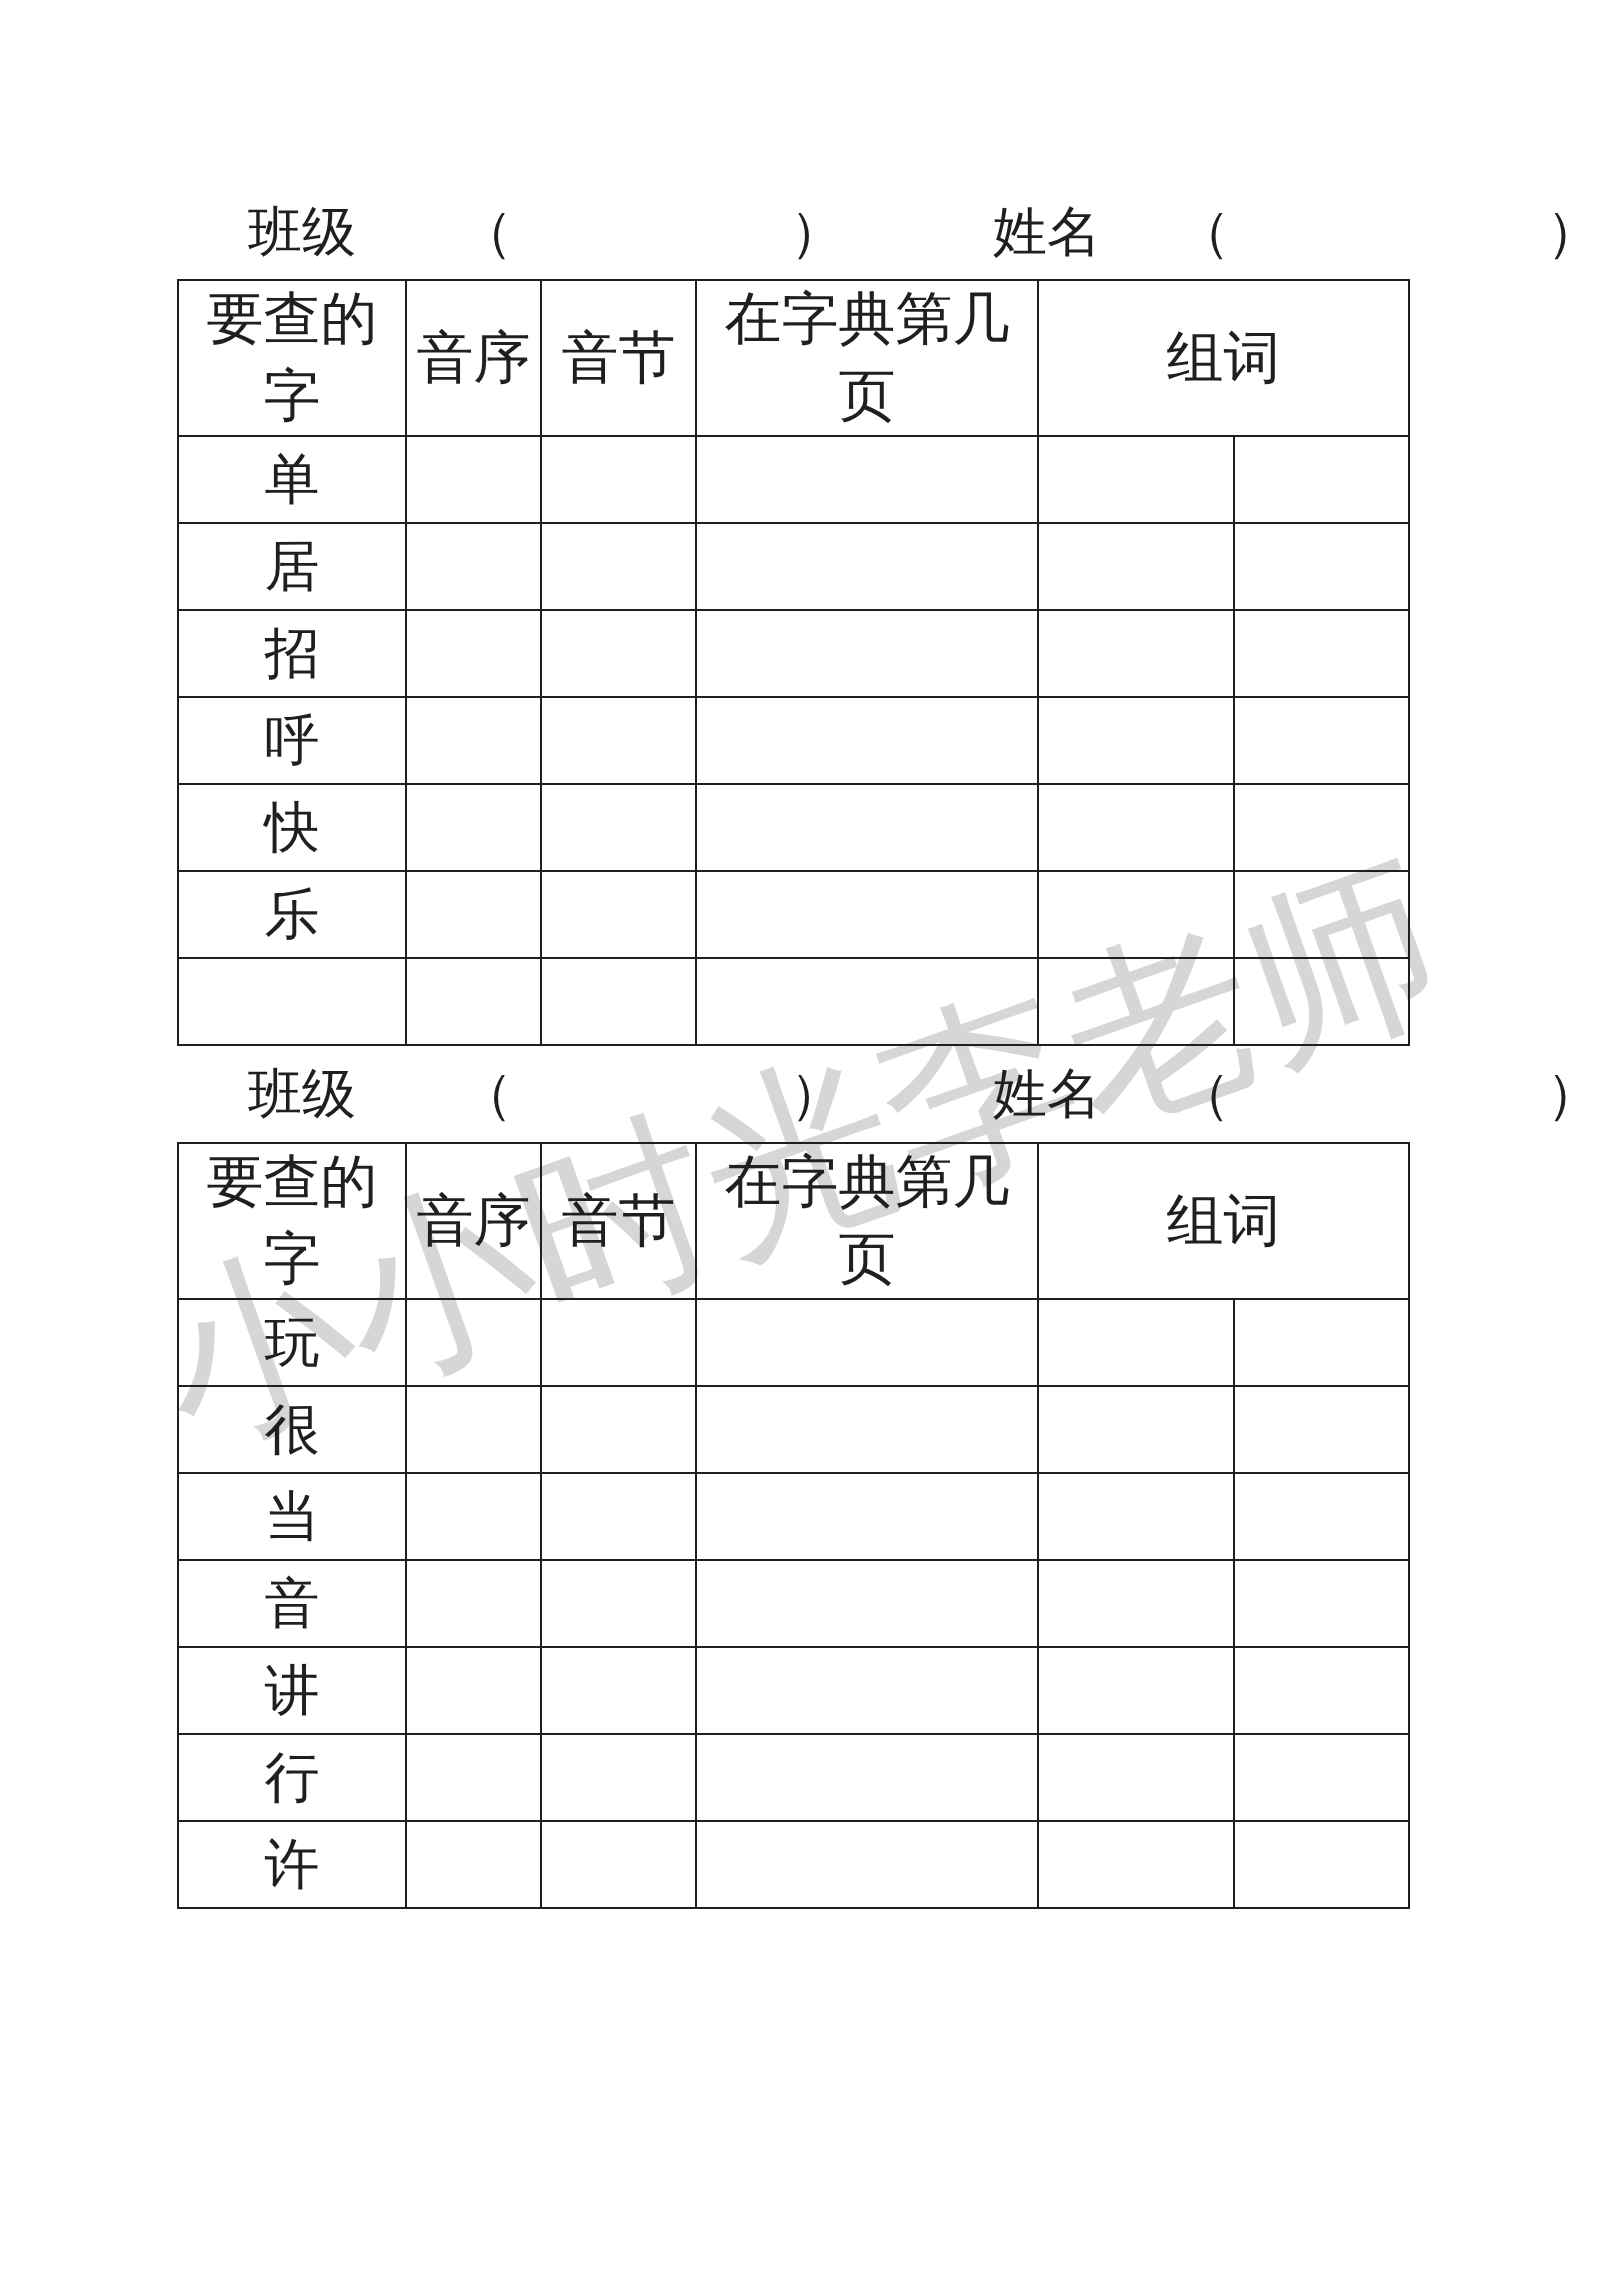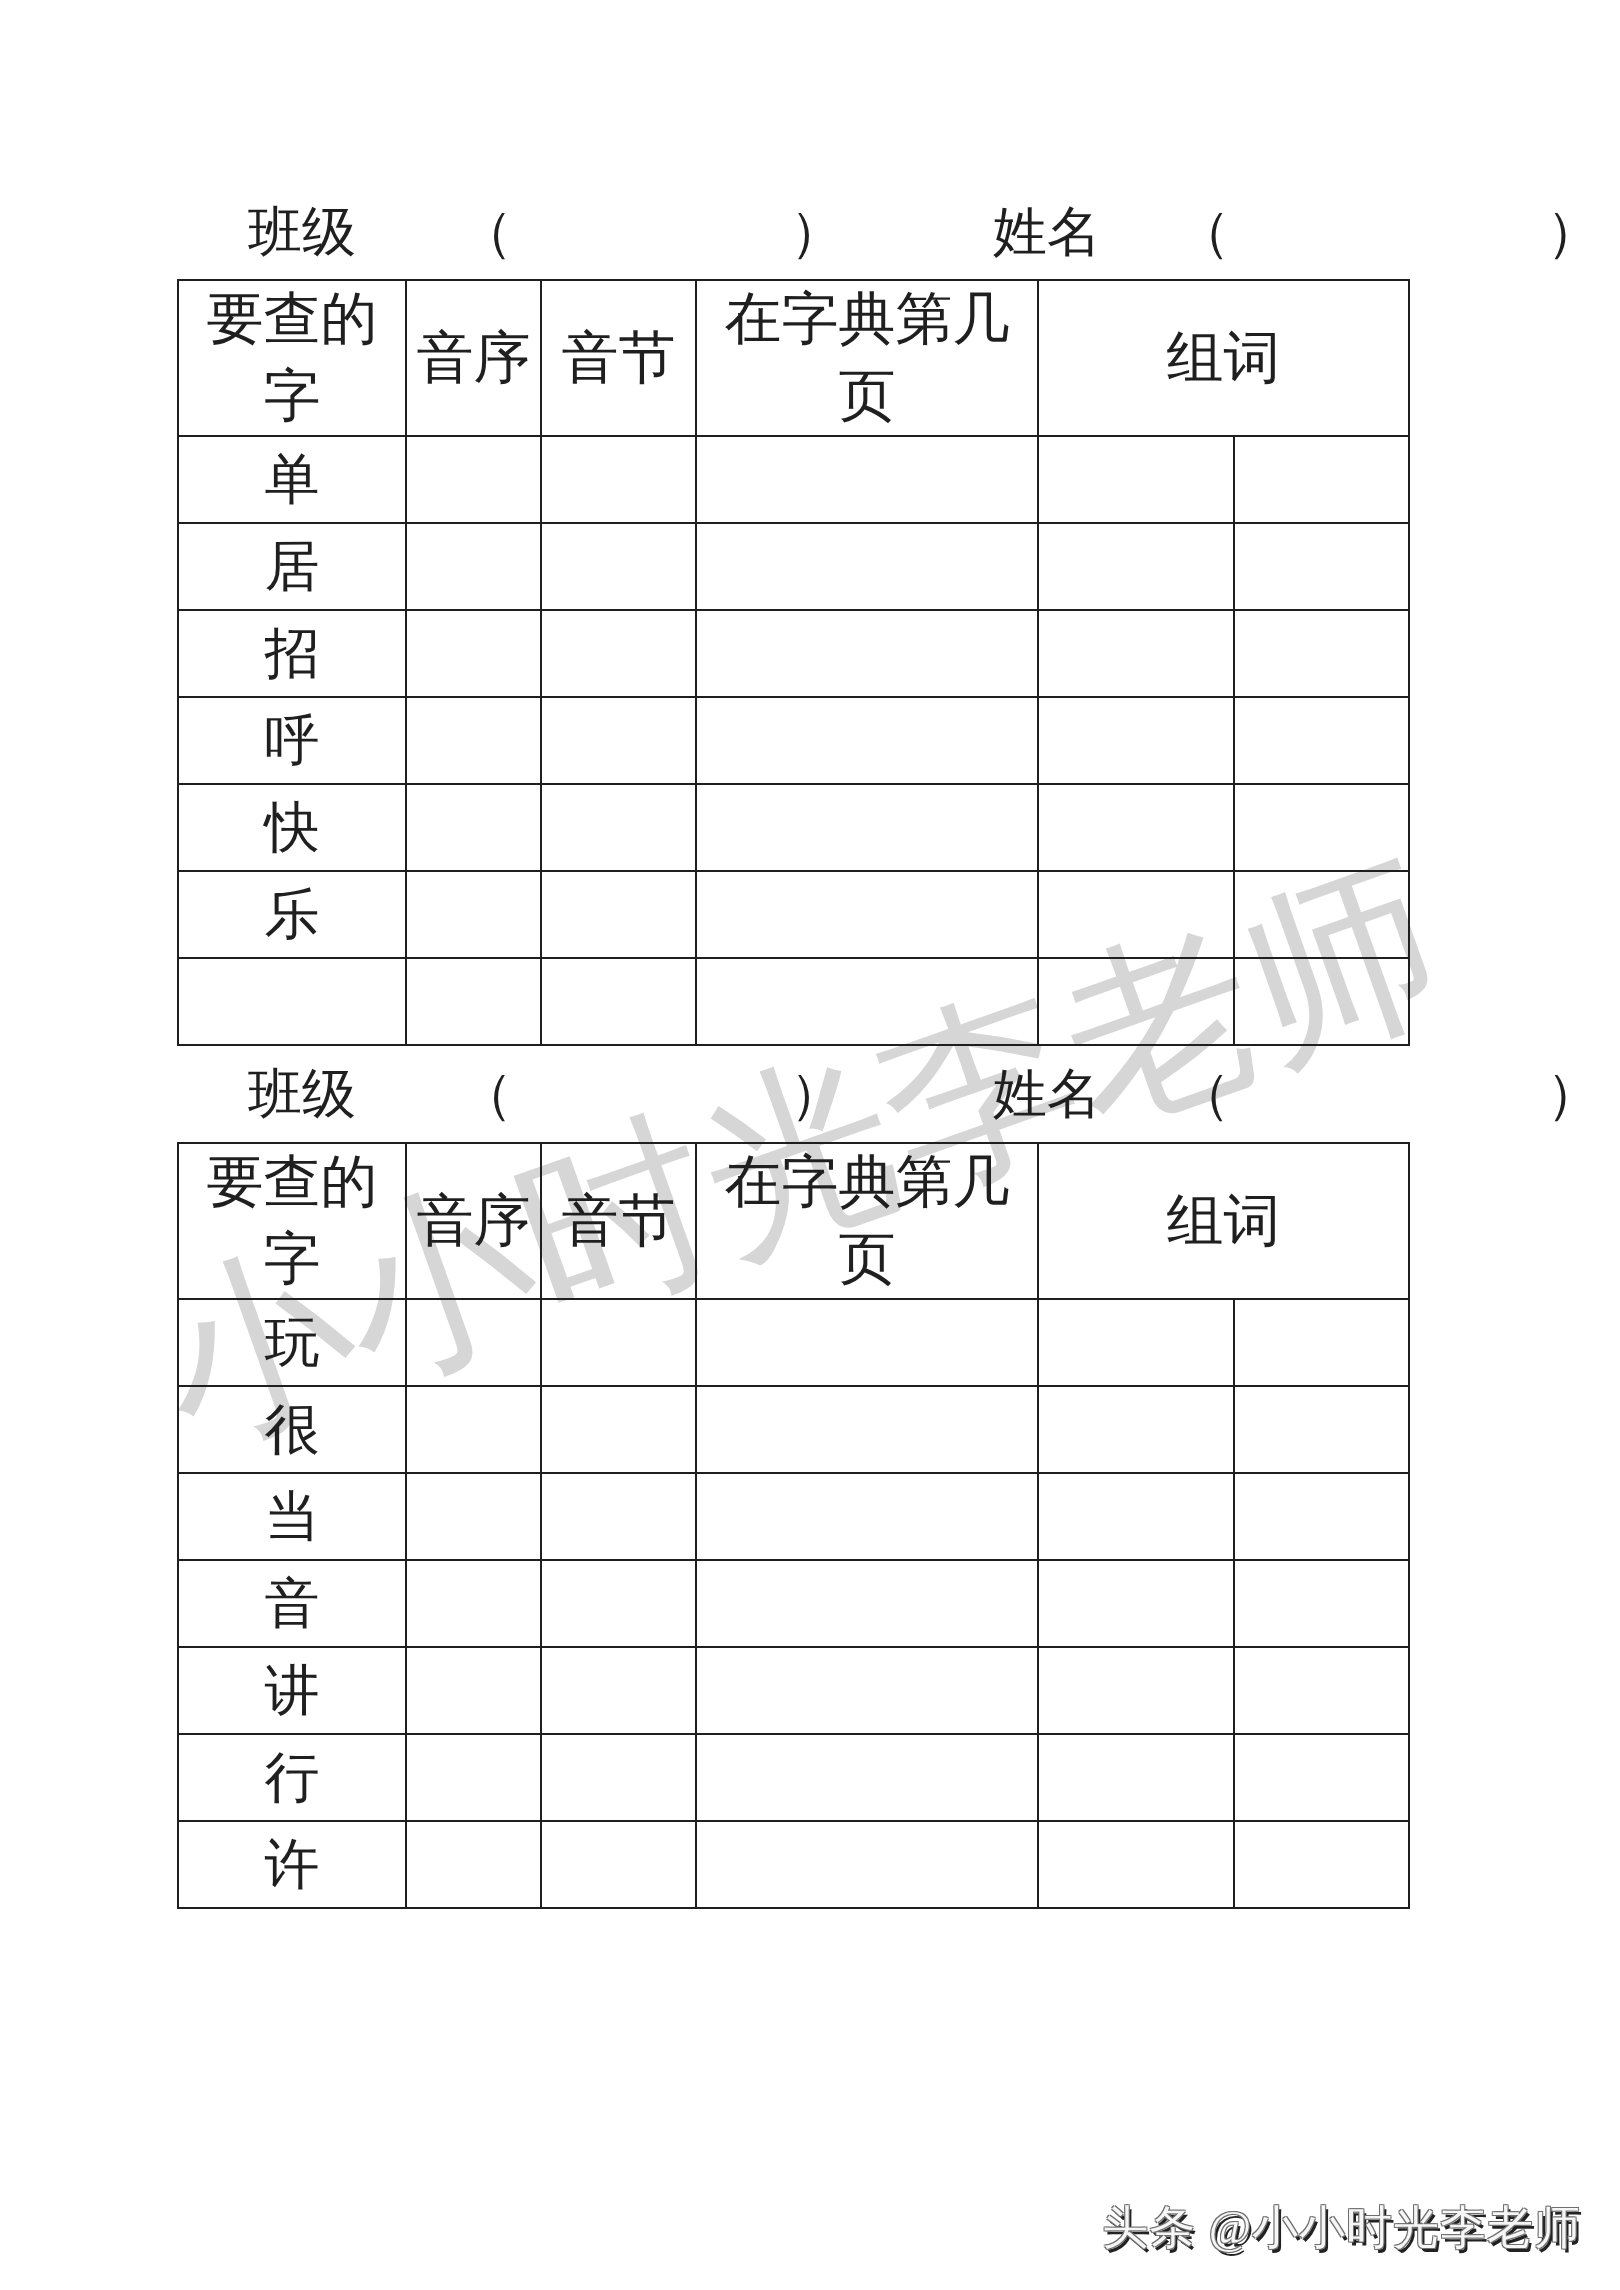--- a/index.html
+++ b/index.html
@@ -251,16 +251,15 @@
       <td>许</td>
       <td></td>
           <td></td>
       <td></td>
           <td></td>
       <td></td>
     </tr>
   </tbody>
     </table>
 
-  <div class="footer-credit">头条 @小小时光李老师</div>
 
 </div>
 
 
 </body></html>

